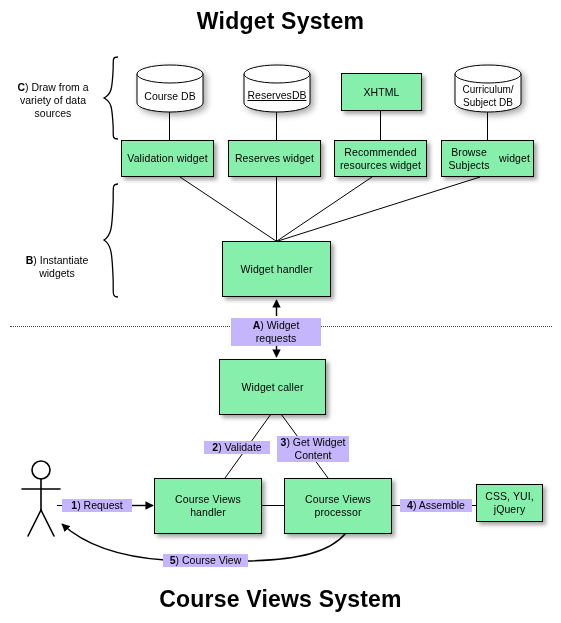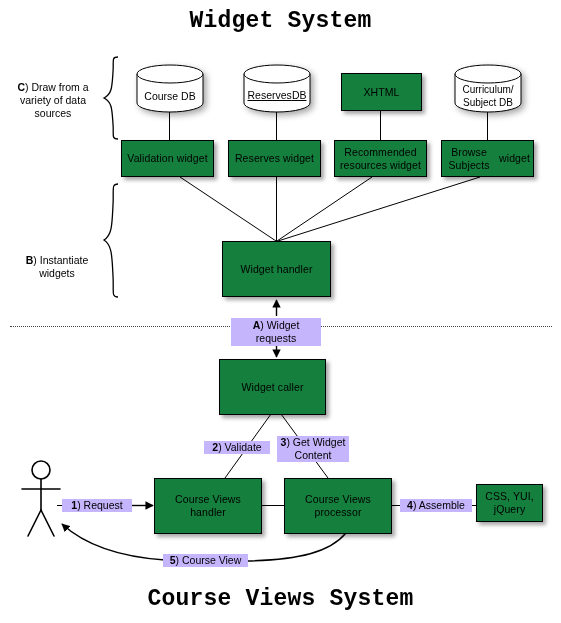--- a/index.html
+++ b/index.html
@@ -25,21 +25,21 @@
   #edges {
     position: absolute;
     left: 0; top: 0;
     width: 561px;
     height: 623px;
     pointer-events: none;
   }
   .node {
     position: absolute;
     box-sizing: border-box;
-    background: #15803d;
+    background: #86efac;
     border: 1px solid #000000;
     display: flex;
     align-items: center;
     justify-content: center;
     text-align: center;
     font-size: 10.5px;
     line-height: 13px;
     letter-spacing: 0.1px;
     color: #000000;
     box-shadow: 3px 3px 4px rgba(0,0,0,0.35);
@@ -70,21 +70,20 @@
 
   .title {
     position: absolute;
     width: 561px;
     text-align: center;
     font-size: 23px;
     font-weight: 700;
     letter-spacing: 0.2px;
     color: #000000;
     z-index: 4;
-    font-family: Liberation Mono, monospace;
   }
 
   .annot {
     position: absolute;
     font-size: 10.5px;
     line-height: 13px;
     text-align: center;
     color: #000000;
     z-index: 5;
   }

